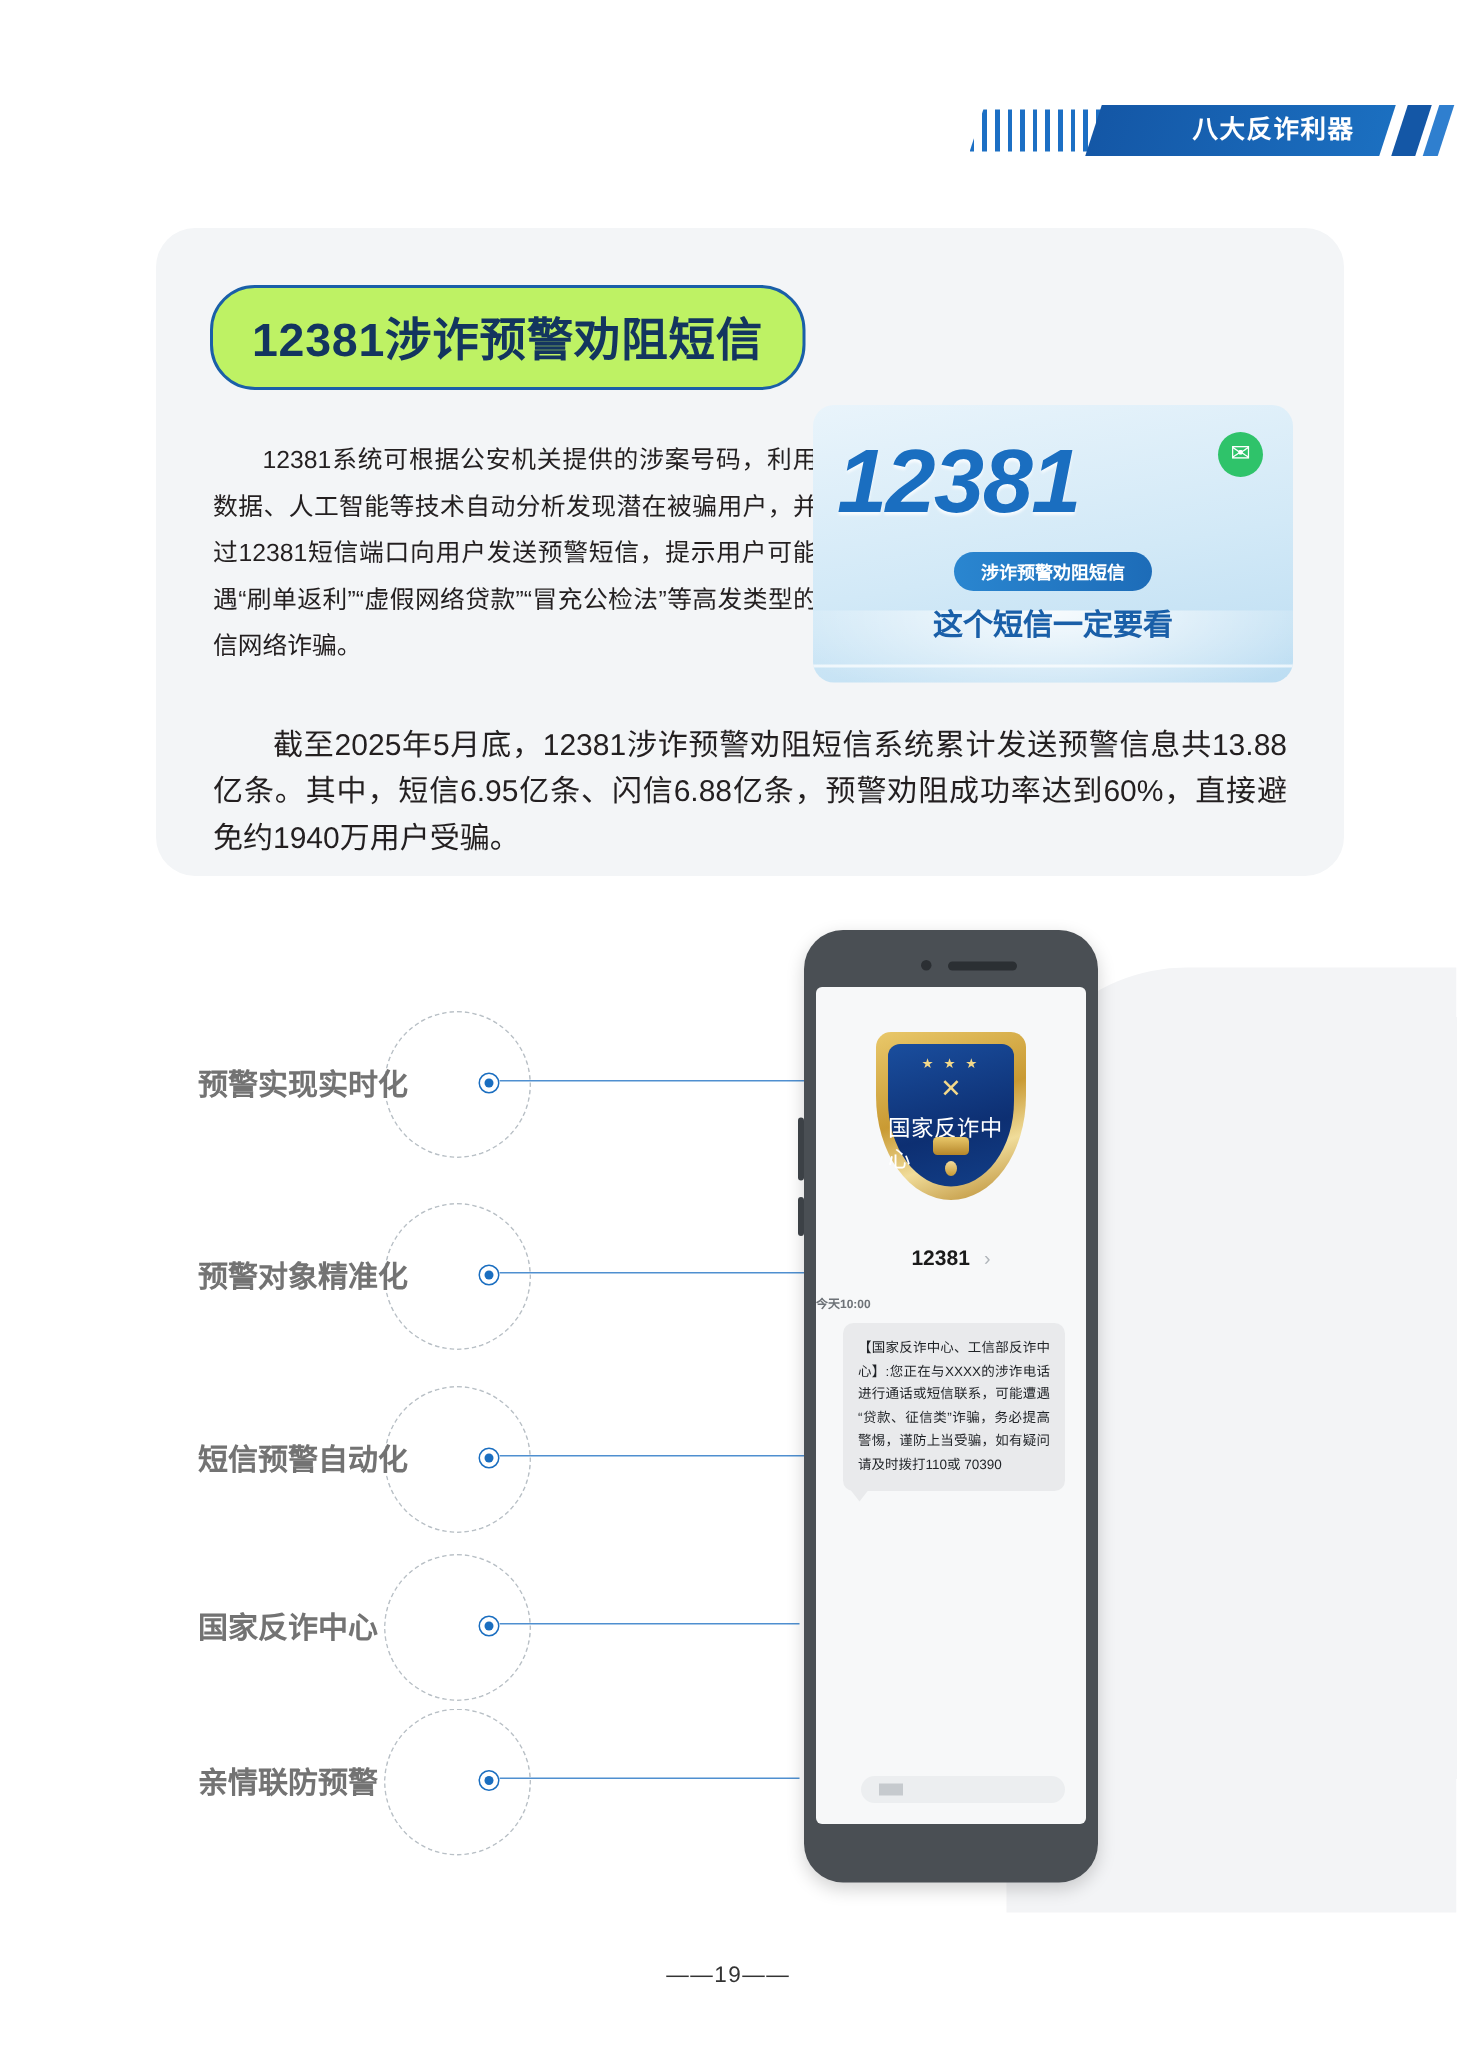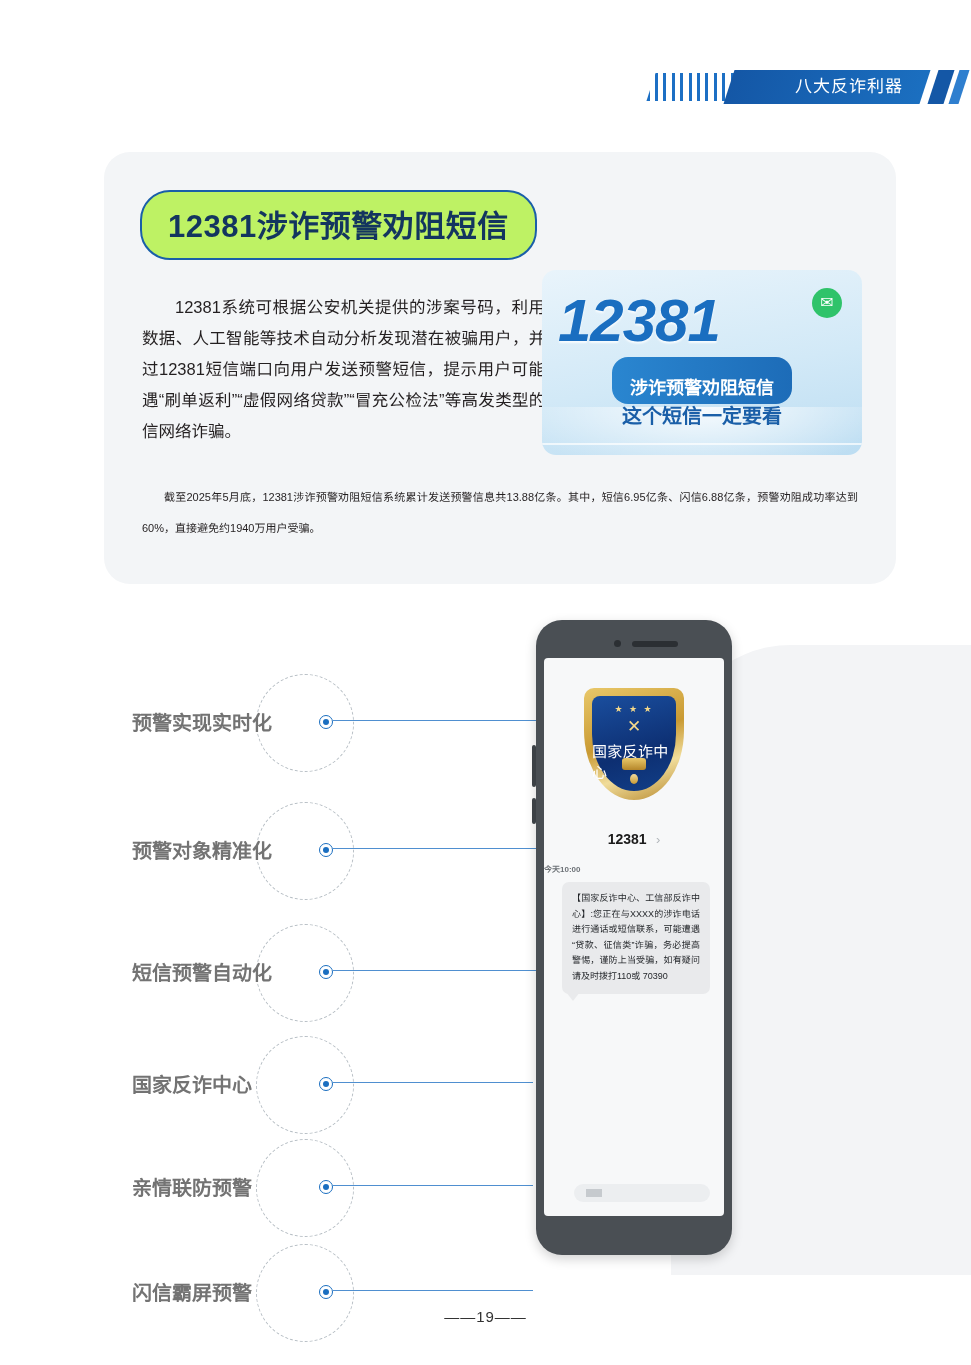--- a/index.html
+++ b/index.html
@@ -48,21 +48,21 @@
   }
   .ribbon-label {
     position: absolute;
     left: 108px;
     top: 0;
     width: 180px;
     height: 34px;
     line-height: 34px;
     color: #ffffff;
     font-size: 17px;
-    font-weight: normal;
+    font-weight: bold;
     letter-spacing: 1px;
     text-align: center;
   }
   .ribbon-tail1 {
     position: absolute;
     left: 282px;
     top: 0;
     width: 16px;
     height: 34px;
     background: #1457a6;
@@ -115,21 +115,21 @@
     color: #231f20;
     text-align: justify;
     text-indent: 2em;
   }
 
   .stat-para {
     position: absolute;
     left: 38px;
     top: 330px;
     width: 716px;
-    font-size: 11px;
+    font-size: 20px;
     line-height: 31px;
     color: #231f20;
     text-align: justify;
     text-indent: 2em;
   }
 
   
   .promo-box {
     position: absolute;
     right: 34px;
@@ -177,26 +177,26 @@
     background: #2fc36a;
     color: #ffffff;
     font-size: 16px;
     line-height: 30px;
     text-align: center;
   }
   .promo-sub {
     position: absolute;
     left: 50%;
     transform: translateX(-50%);
-    top: 87px;
-    padding: 16px 18px 5px 18px;
+    top: 98px;
+    padding: 4px 18px 5px 18px;
     border-radius: 16px;
     background: linear-gradient(90deg, #2a86d0, #1d6cb8);
     color: #ffffff;
-    font-size: 18px;
+    font-size: 12px;
     font-weight: bold;
     white-space: nowrap;
   }
   .promo-tag {
     position: absolute;
     left: 50%;
     transform: translateX(-50%);
     top: 130px;
     color: #1a5fa8;
     font-size: 20px;
@@ -552,26 +552,20 @@
     <div class="line" style="width:200px;"></div>
   </div>
 
   <div class="feature" style="top:535px;">
     <div class="circle"></div>
     <div class="label">亲情联防预警</div>
     <div class="dot"></div>
     <div class="line" style="width:200px;"></div>
   </div>
 
-  <div class="feature" style="top:640px;">
-    <div class="circle"></div>
-    <div class="label">闪信霸屏预警</div>
-    <div class="dot"></div>
-    <div class="line" style="width:200px;"></div>
-  </div>
 
   <div class="phone">
     <div class="phone-btn"></div>
     <div class="phone-btn2"></div>
     <div class="phone-cam"></div>
     <div class="phone-speaker"></div>
 
     <div class="phone-screen">
 
       <div class="emblem">

